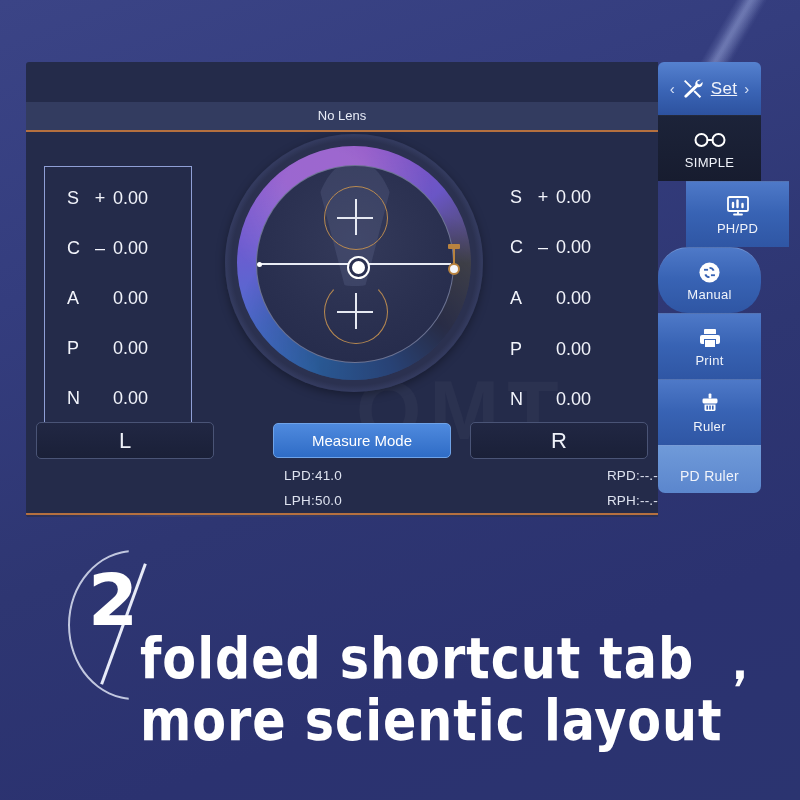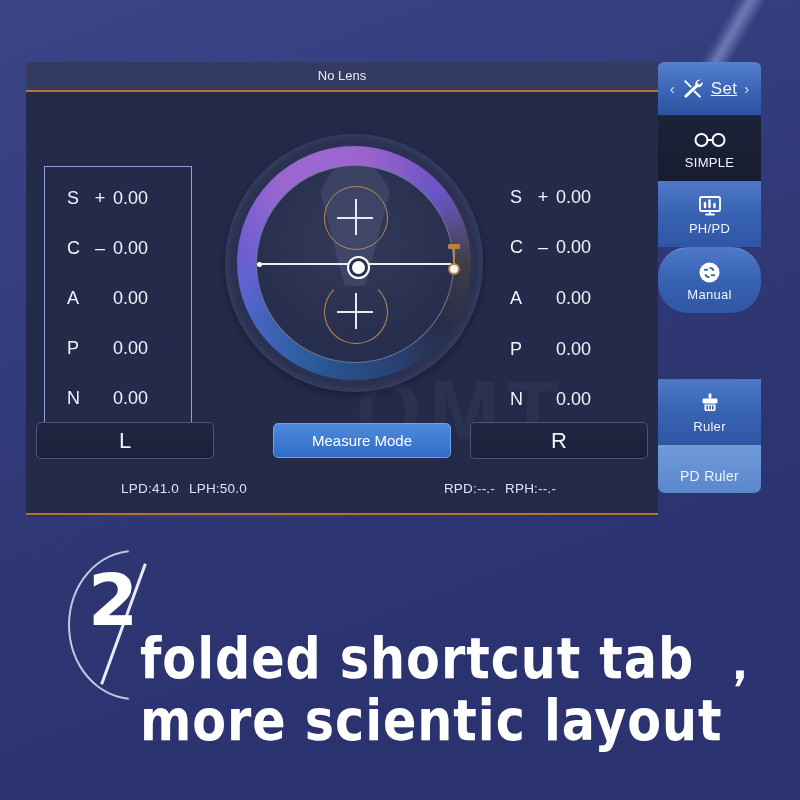--- a/index.html
+++ b/index.html
@@ -33,21 +33,21 @@
     position:absolute;left:0;top:0;width:632px;height:455px;
     background:#242b4a;
     border-radius:3px 0 0 3px;
     overflow:hidden;
   }
   .titlebar{
     height:28px;line-height:28px;text-align:center;
     color:#e8ecf7;font-size:13px;
     background:#333c60;
     border-bottom:2px solid #b5703f;
-    position:relative;z-index:4;
+    position:relative;z-index:4;margin-top:40px;
   }
   .screen-body{
     position:absolute;left:0;top:30px;width:632px;height:392px;
     background:#242b4a;
   }
   .watermark{
     position:absolute;left:330px;top:270px;
     font-size:84px;font-weight:bold;color:rgba(255,255,255,.035);
     letter-spacing:8px;user-select:none;pointer-events:none;text-align:right;
   }
@@ -168,21 +168,21 @@
     color:#fff;font-size:15px;
     background:linear-gradient(180deg,#4f8ade 0%,#2f6cc6 100%);
     border:1px solid #6fa3e8;box-sizing:border-box;
   }
 
   
   .pdgrid{
     position:absolute;left:0;top:372px;width:632px;height:48px;
     display:flex;
   }
-  .pdcol{flex:1;display:flex;flex-direction:row;align-items:center;justify-content:center;gap:10px;}
+  .pdcol{flex:1;display:flex;flex-direction:column;align-items:flex-end;justify-content:center;gap:10px;}
   .pdcol div{color:#dde2ef;font-size:13.5px;letter-spacing:.2px;}
 
   
   .statusbar{
     position:absolute;left:0;top:421px;width:632px;height:34px;
     border-top:2px solid #b5703f;
     background:linear-gradient(90deg,#2a3058 0%,#3a3f72 22%,#343b68 48%,#2e345c 72%,#2a3057 100%);
     display:flex;align-items:center;
     box-sizing:border-box;
   }
@@ -204,21 +204,21 @@
     flex-direction:row;gap:7px;
     background:linear-gradient(180deg,#5581cf 0%,#3a64b5 55%,#2d529f 100%);
     border-top:none;
   }
   #sb-set .lbl{font-size:17px;margin-top:0;text-decoration:underline;}
   #sb-simple{
     top:53px;height:66px;
     background:linear-gradient(180deg,#1c2339 0%,#171c2f 100%);
     border-top:1px solid rgba(255,255,255,.06);
   }
-  #sb-phpd{top:119px;height:66px;}
+  #sb-phpd{top:119px;height:66px;margin-left:28px;}
   #sb-manual{top:185px;height:66px;border-radius:30px;}
   #sb-print{top:251px;height:66px;}
   #sb-clear{top:317px;height:66px;}
   #sb-ruler{
     top:383px;height:48px;border-radius:0 0 7px 7px;
     background:linear-gradient(180deg,#6f9ad9 0%,#5b86cd 100%);
   }
   #sb-ruler .lbl{font-size:14px;margin-top:12px;}
   .sb-icon{height:26px;display:flex;align-items:center;justify-content:center;}
   .chev{font-size:15px;color:#dbe4f6;}
@@ -416,20 +416,30 @@
           <circle cx="12" cy="12" r="10.5" fill="#ffffff"></circle>
           <path d="M12 6.2 a5.8 5.8 0 0 1 5.3 3.5 l-1.9 0.8 a3.7 3.7 0 0 0-3.4-2.3 Z" fill="#3863b4"></path>
           <path d="M12 17.8 a5.8 5.8 0 0 1-5.3-3.5 l1.9-0.8 a3.7 3.7 0 0 0 3.4 2.3 Z" fill="#3863b4"></path>
           <path d="M6.3 8.2 h4.2 v1.9 H6.3 Z" fill="#3863b4"></path>
           <path d="M13.5 13.9 h4.2 v1.9 h-4.2 Z" fill="#3863b4"></path>
         </svg>
       </span>
       <span class="lbl">Manual</span>
     </div>
 
+    <div class="sb-btn" id="sb-print">
+      <span class="sb-icon">
+        <svg width="24" height="22" viewBox="0 0 24 22" fill="#ffffff">
+          <path d="M7 2 h10 a1 1 0 0 1 1 1 v4 H6 V3 a1 1 0 0 1 1-1 Z"></path>
+          <path d="M4 8 h16 a2 2 0 0 1 2 2 v5 a2 2 0 0 1-2 2 h-2 v-5 H6 v5 H4 a2 2 0 0 1-2-2 v-5 a2 2 0 0 1 2-2 Z"></path>
+          <path d="M7 13 h10 v7 H7 Z"></path>
+        </svg>
+      </span>
+      <span class="lbl">Print</span>
+    </div>
 
     <div class="sb-btn" id="sb-clear">
       <span class="sb-icon">
         <svg width="24" height="24" viewBox="0 0 24 24" fill="#ffffff">
           <rect x="10.6" y="1.5" width="2.8" height="5" rx="1"></rect>
           <rect x="4.5" y="6.5" width="15" height="5" rx="1.4"></rect>
           <path d="M6.5 12.5 h11 v5 a1.5 1.5 0 0 1-1.5 1.5 H8 a1.5 1.5 0 0 1-1.5-1.5 Z"></path>
           <rect x="8.4" y="13.6" width="1.6" height="4" fill="#3863b4"></rect>
           <rect x="11.2" y="13.6" width="1.6" height="4" fill="#3863b4"></rect>
           <rect x="14.0" y="13.6" width="1.6" height="4" fill="#3863b4"></rect>

